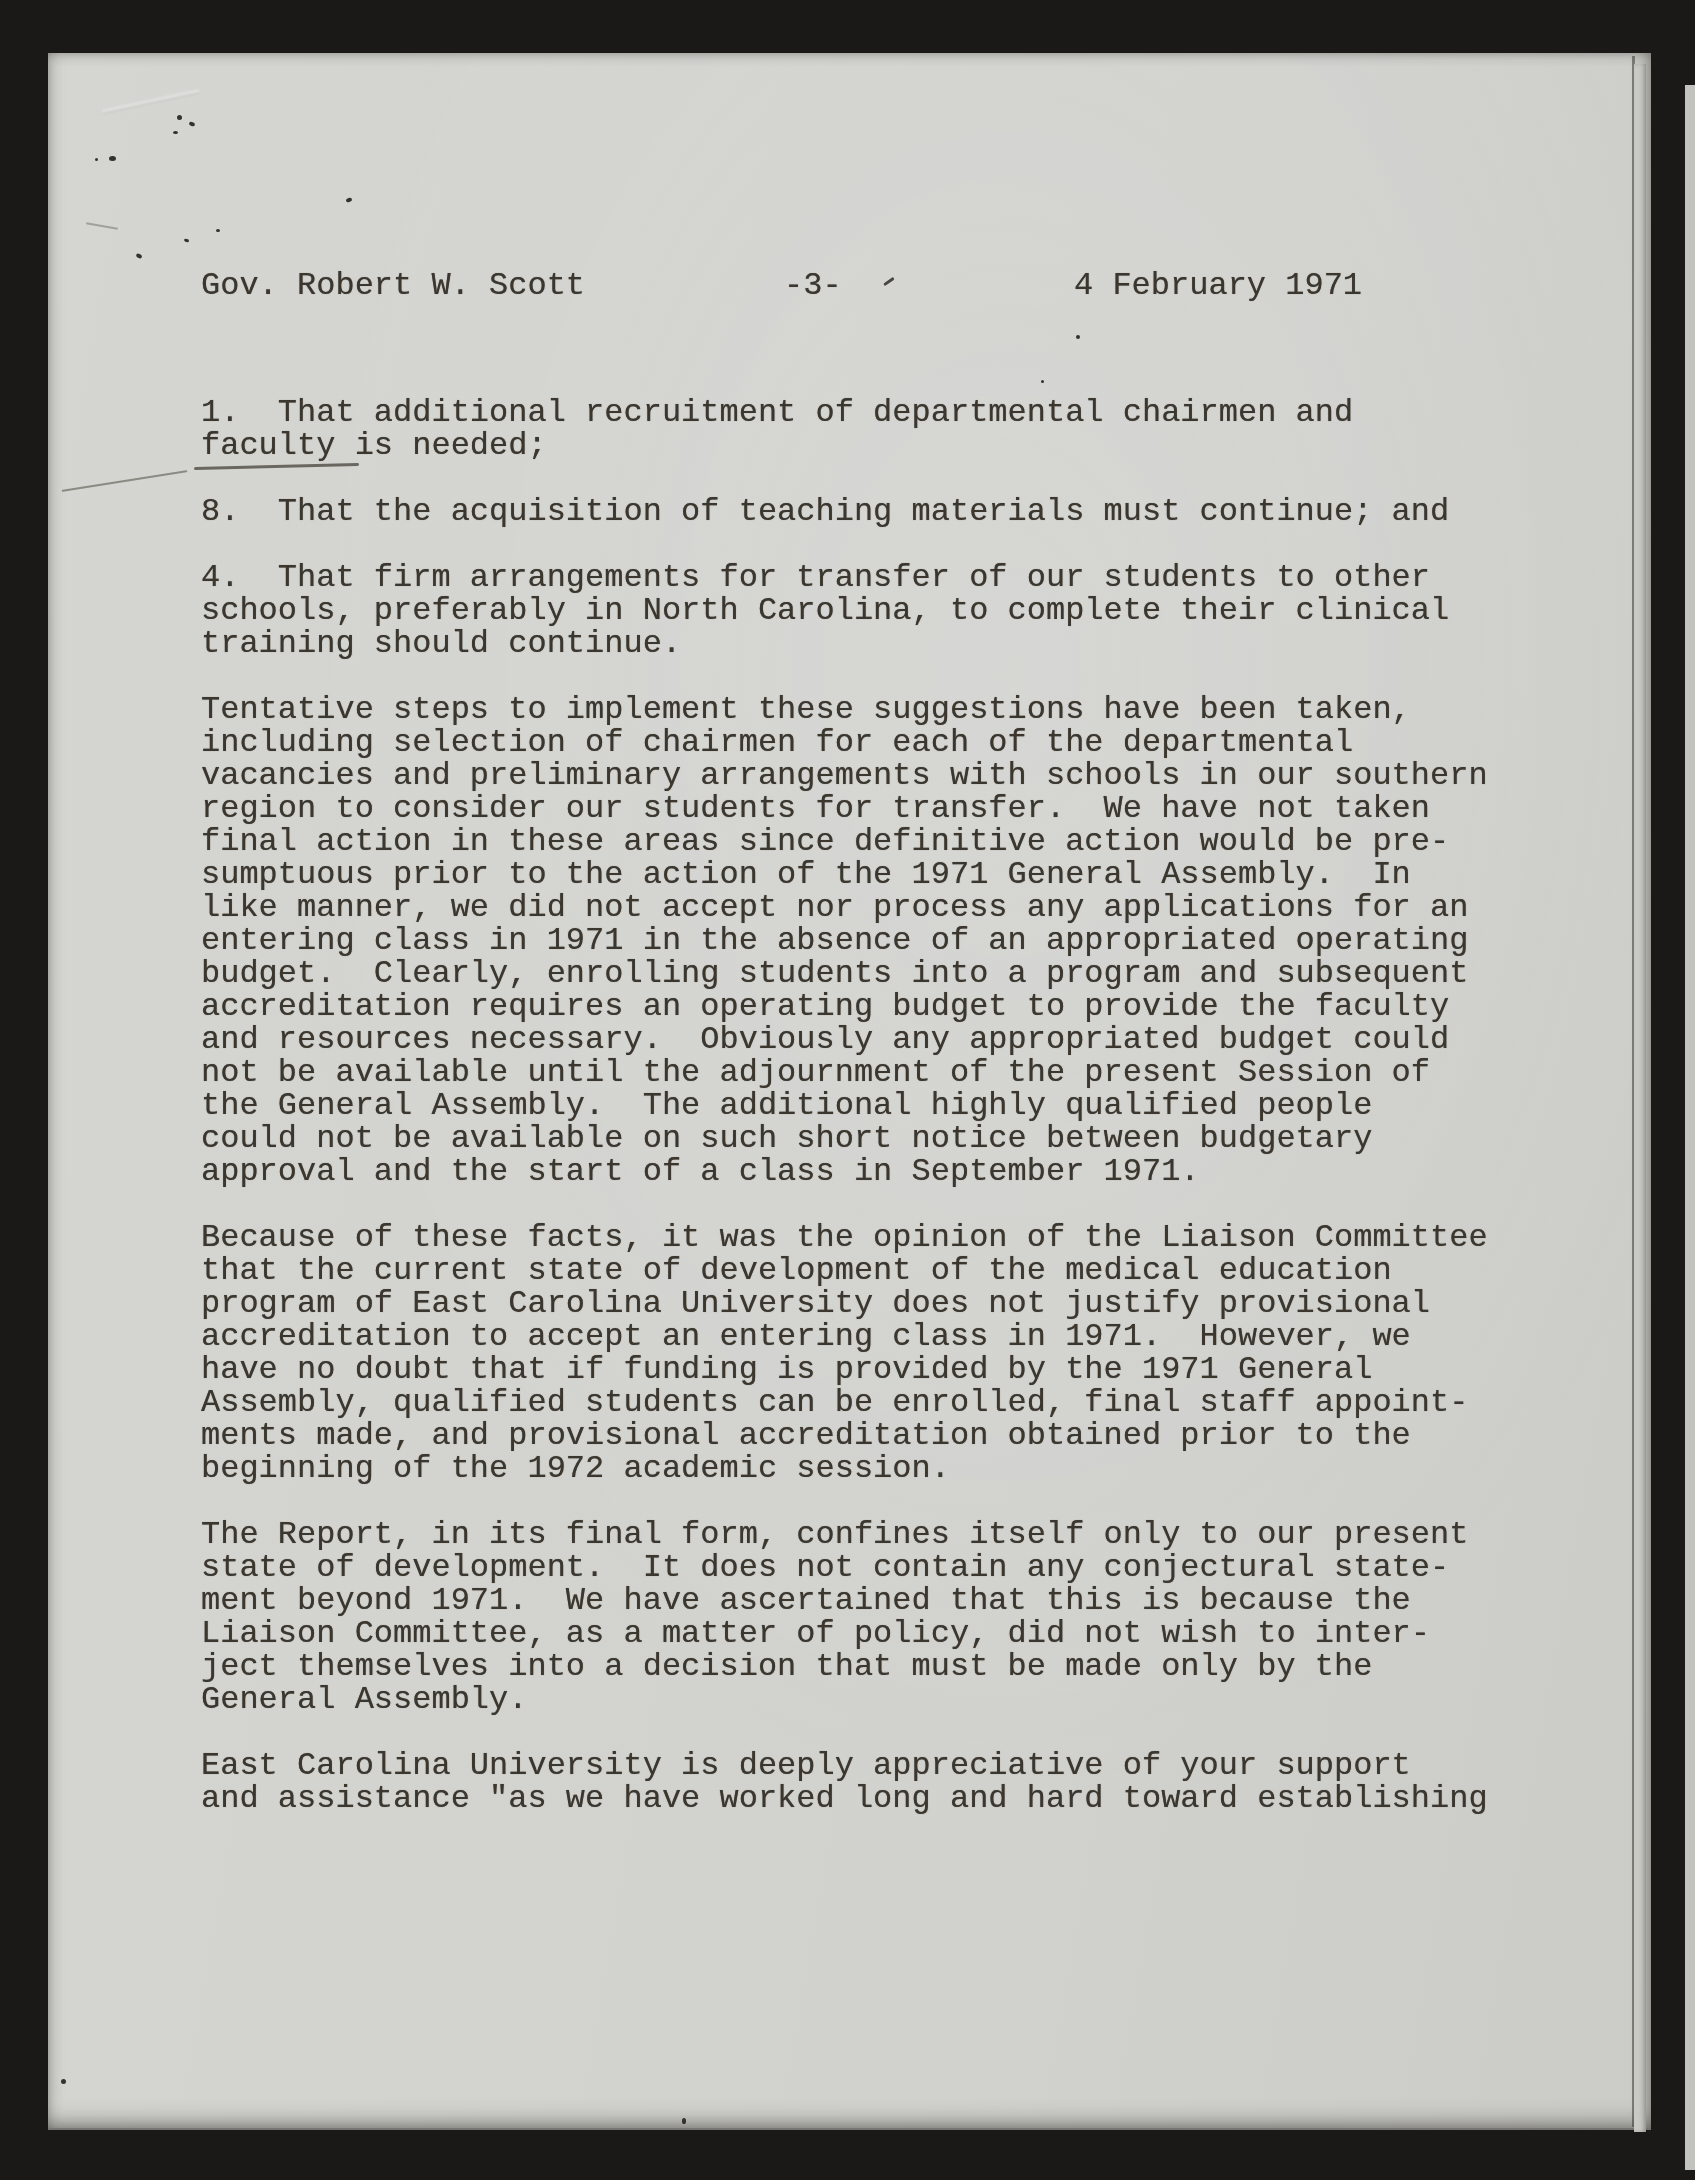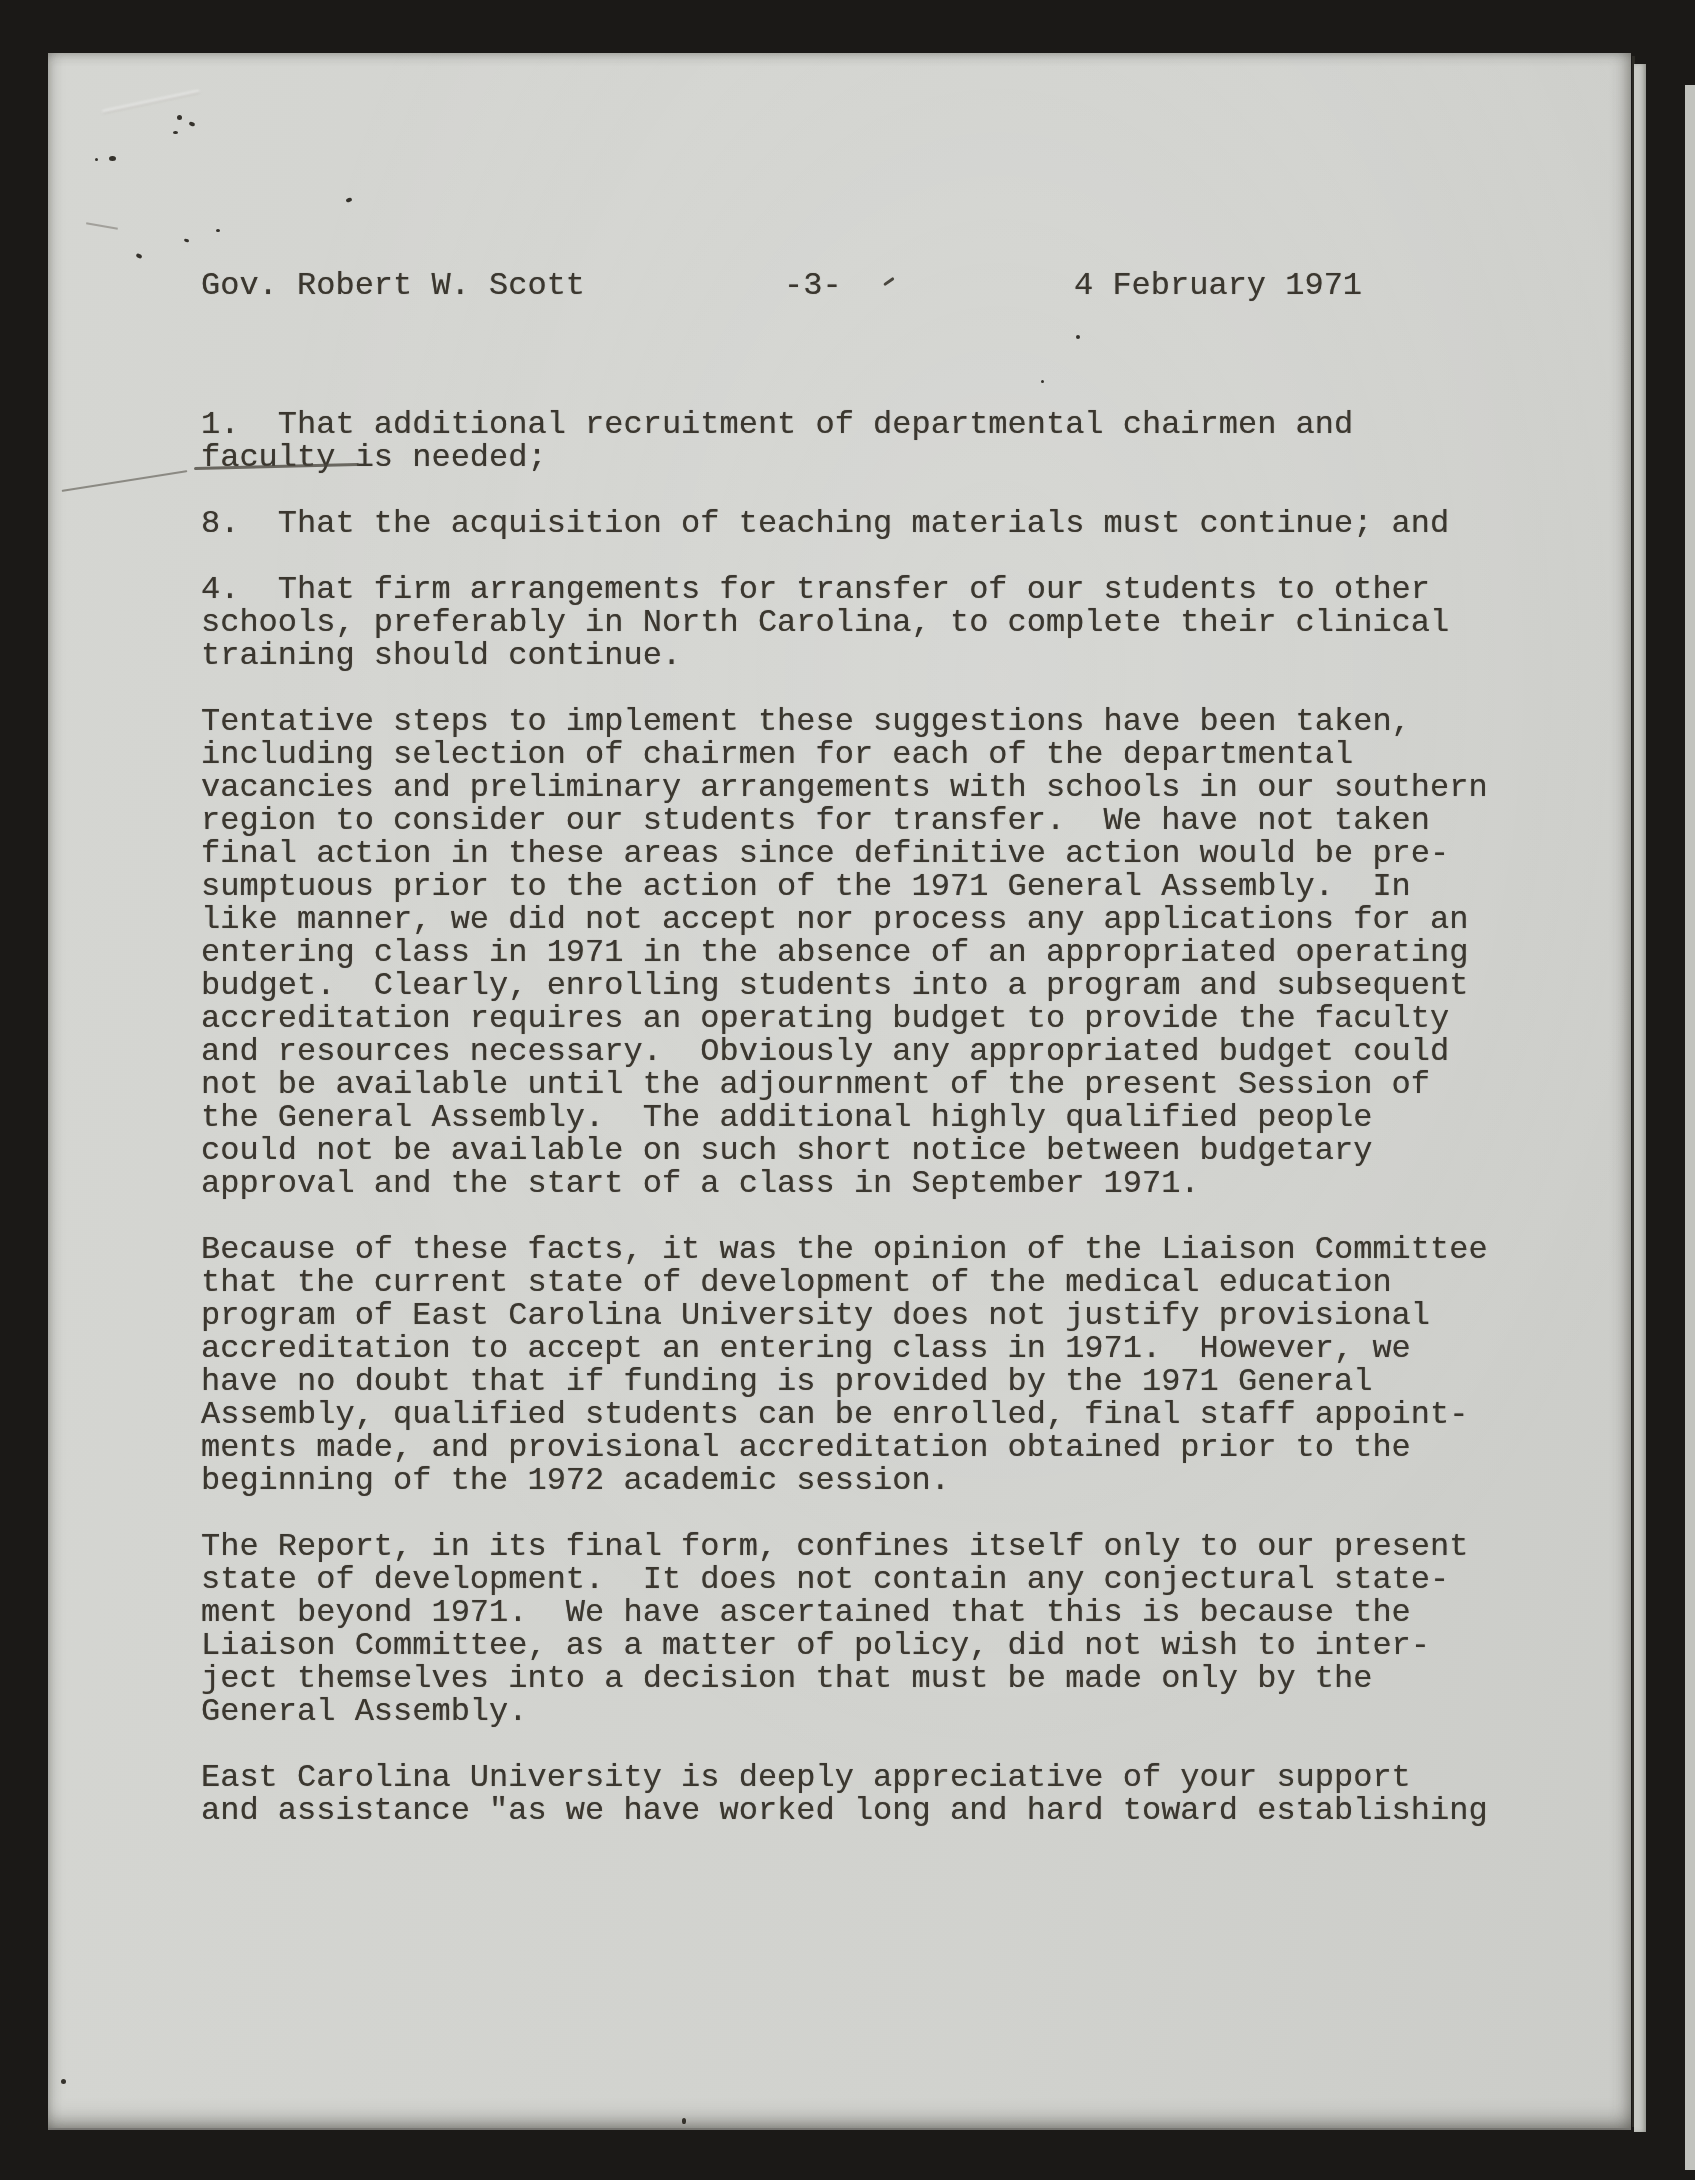--- a/index.html
+++ b/index.html
@@ -13,30 +13,31 @@
     position:absolute;left:48px;top:53px;width:1583px;height:2075px;
     background:
       radial-gradient(ellipse at 60% 30%, rgba(255,255,255,0.10), rgba(255,255,255,0) 55%),
       linear-gradient(100deg,#d5d6d2 0%,#d1d2ce 65%,#cbccc8 100%);
     box-shadow:
       inset -8.5px 0 18.6px -6.8px rgba(60,58,52,.45),
       inset 0 -12px 22px -8.5px rgba(60,58,52,.55),
       inset 0 6.8px 13.6px -8.5px rgba(60,58,52,.35),
       inset 8.5px 0 15.3px -10.2px rgba(60,58,52,.30);
     border-bottom:2.5px solid rgba(42,40,36,.55);
+    padding-left:20px;
   }
   .ink{color:#3b372f;text-shadow:0 0 0.8px rgba(56,52,46,.65);}
   .hdr-recipient{position:absolute;left:153px;top:216px;font-size:32px;line-height:33px;}
   .hdr-pagenum{position:absolute;left:736px;top:216px;font-size:32px;line-height:33px;}
   .hdr-date{position:absolute;left:1026px;top:216px;font-size:32px;line-height:33px;font-family:Liberation Mono, monospace;}
   .body-text{
     position:absolute;left:153px;top:339px;width:1322px;
     font-size:32px;line-height:33px;
   }
-  .para{white-space:pre-wrap;margin:16px 0 33px 0;}
+  .para{white-space:pre-wrap;margin:4px 0 33px 0;}
   
   .underline-a{
     position:absolute;left:146px;top:412px;width:165px;height:2.5px;
     background:rgba(75,72,64,.78);border-radius:1.7px;transform:rotate(-1.5deg);
   }
   .underline-b{
     position:absolute;left:12.7px;top:427px;width:127px;height:1.7px;
     background:rgba(90,87,78,.6);border-radius:1.7px;transform:rotate(-9deg);
   }
   .crease{

